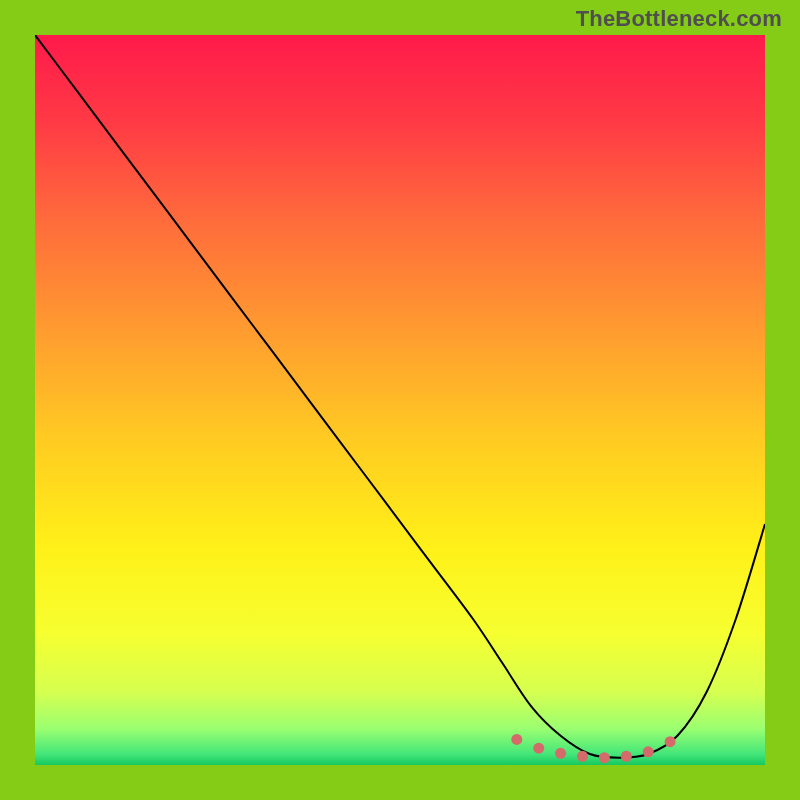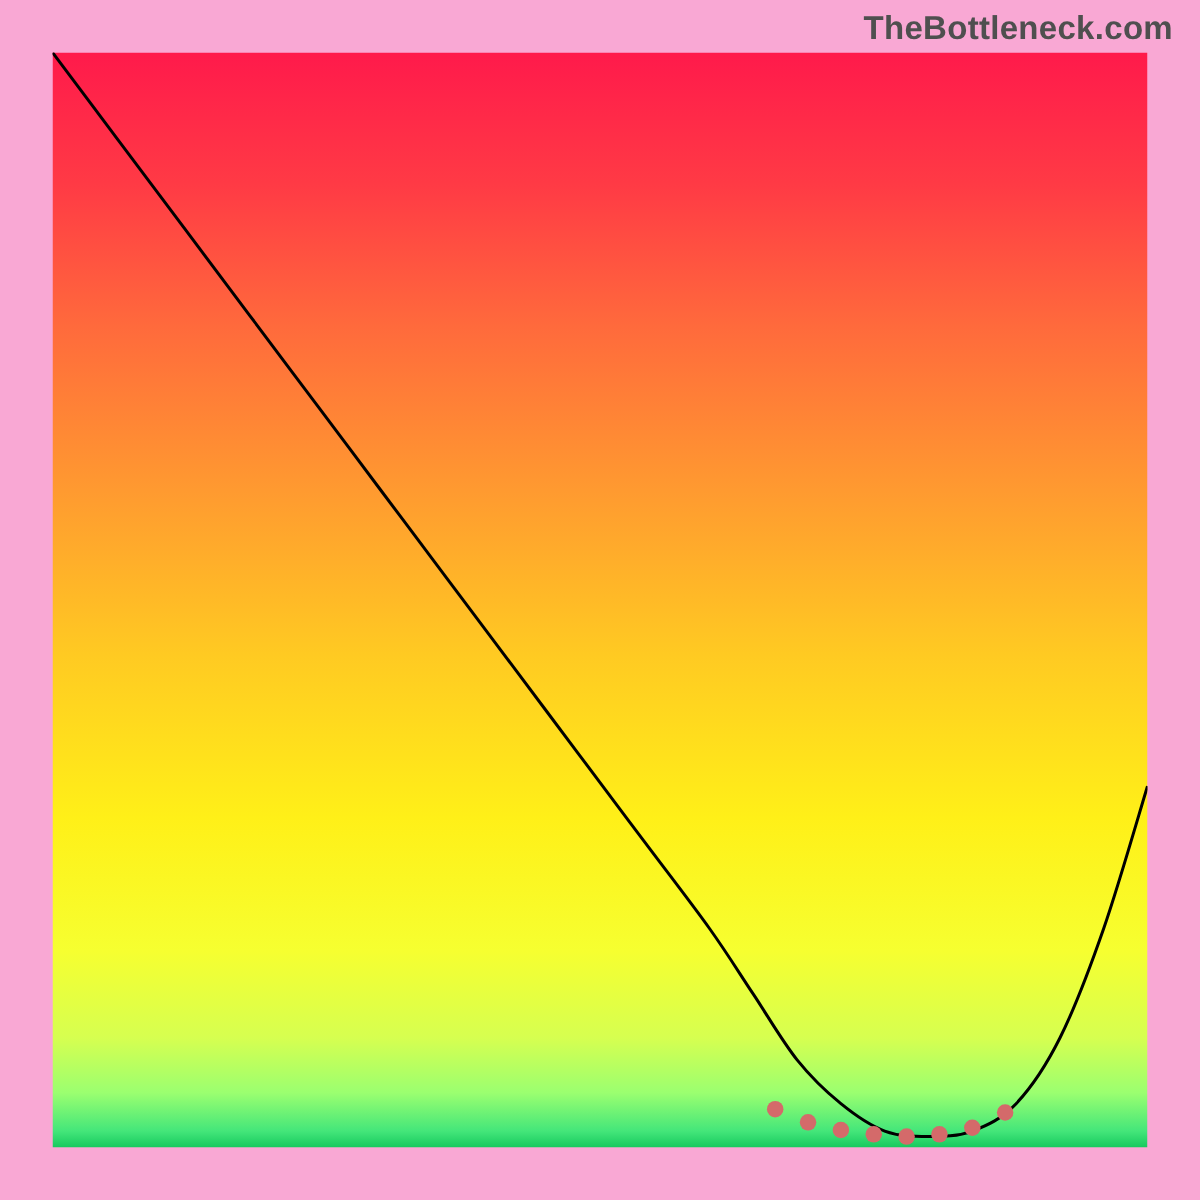--- a/index.html
+++ b/index.html
@@ -8,21 +8,21 @@
     width: 800px;
     height: 800px;
     background: #000;
     overflow: hidden;
     font-family: Arial, Helvetica, sans-serif;
   }
   .stage {
     position: relative;
     width: 800px;
     height: 800px;
-    background: #f9a8d4;
+    background: #84cc16;
   }
   .watermark {
     position: absolute;
     top: 6px;
     right: 18px;
     color: #4f4f4f;
     font-size: 22px;
     font-weight: 600;
     letter-spacing: 0.2px;
     user-select: none;

